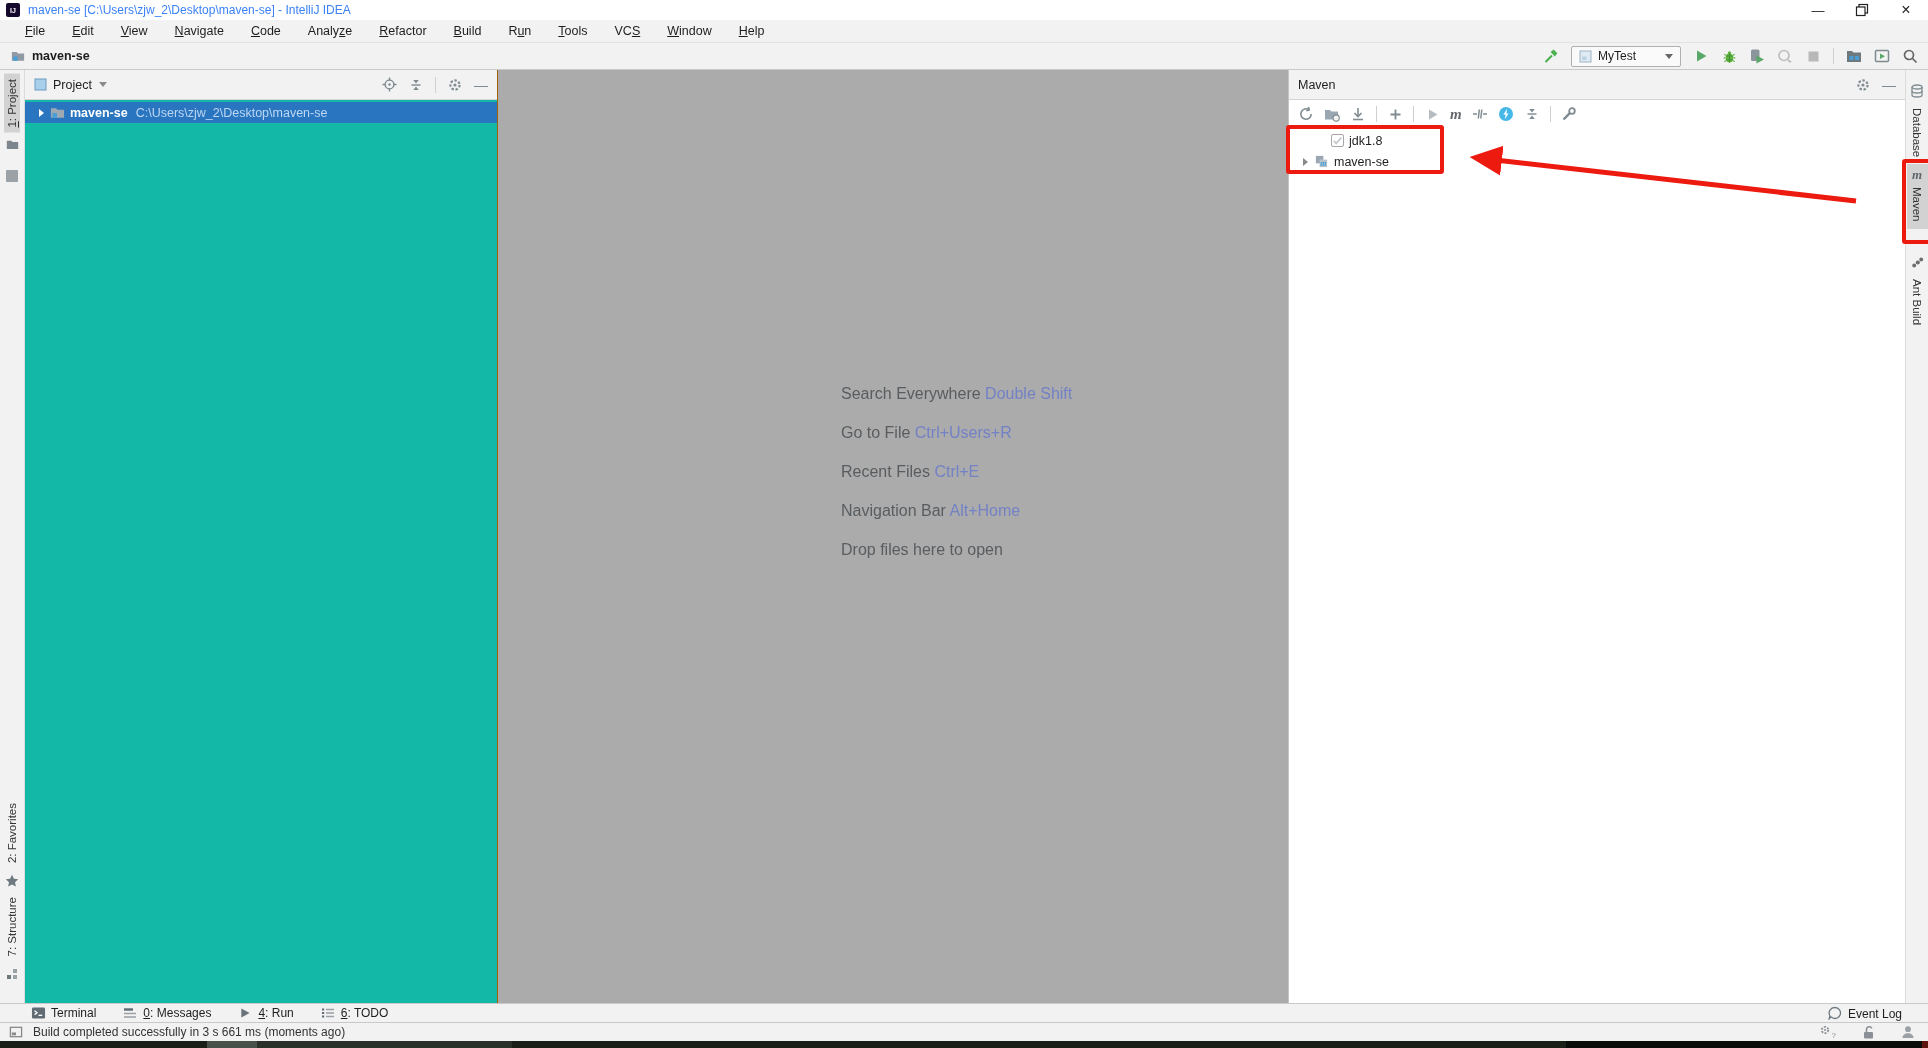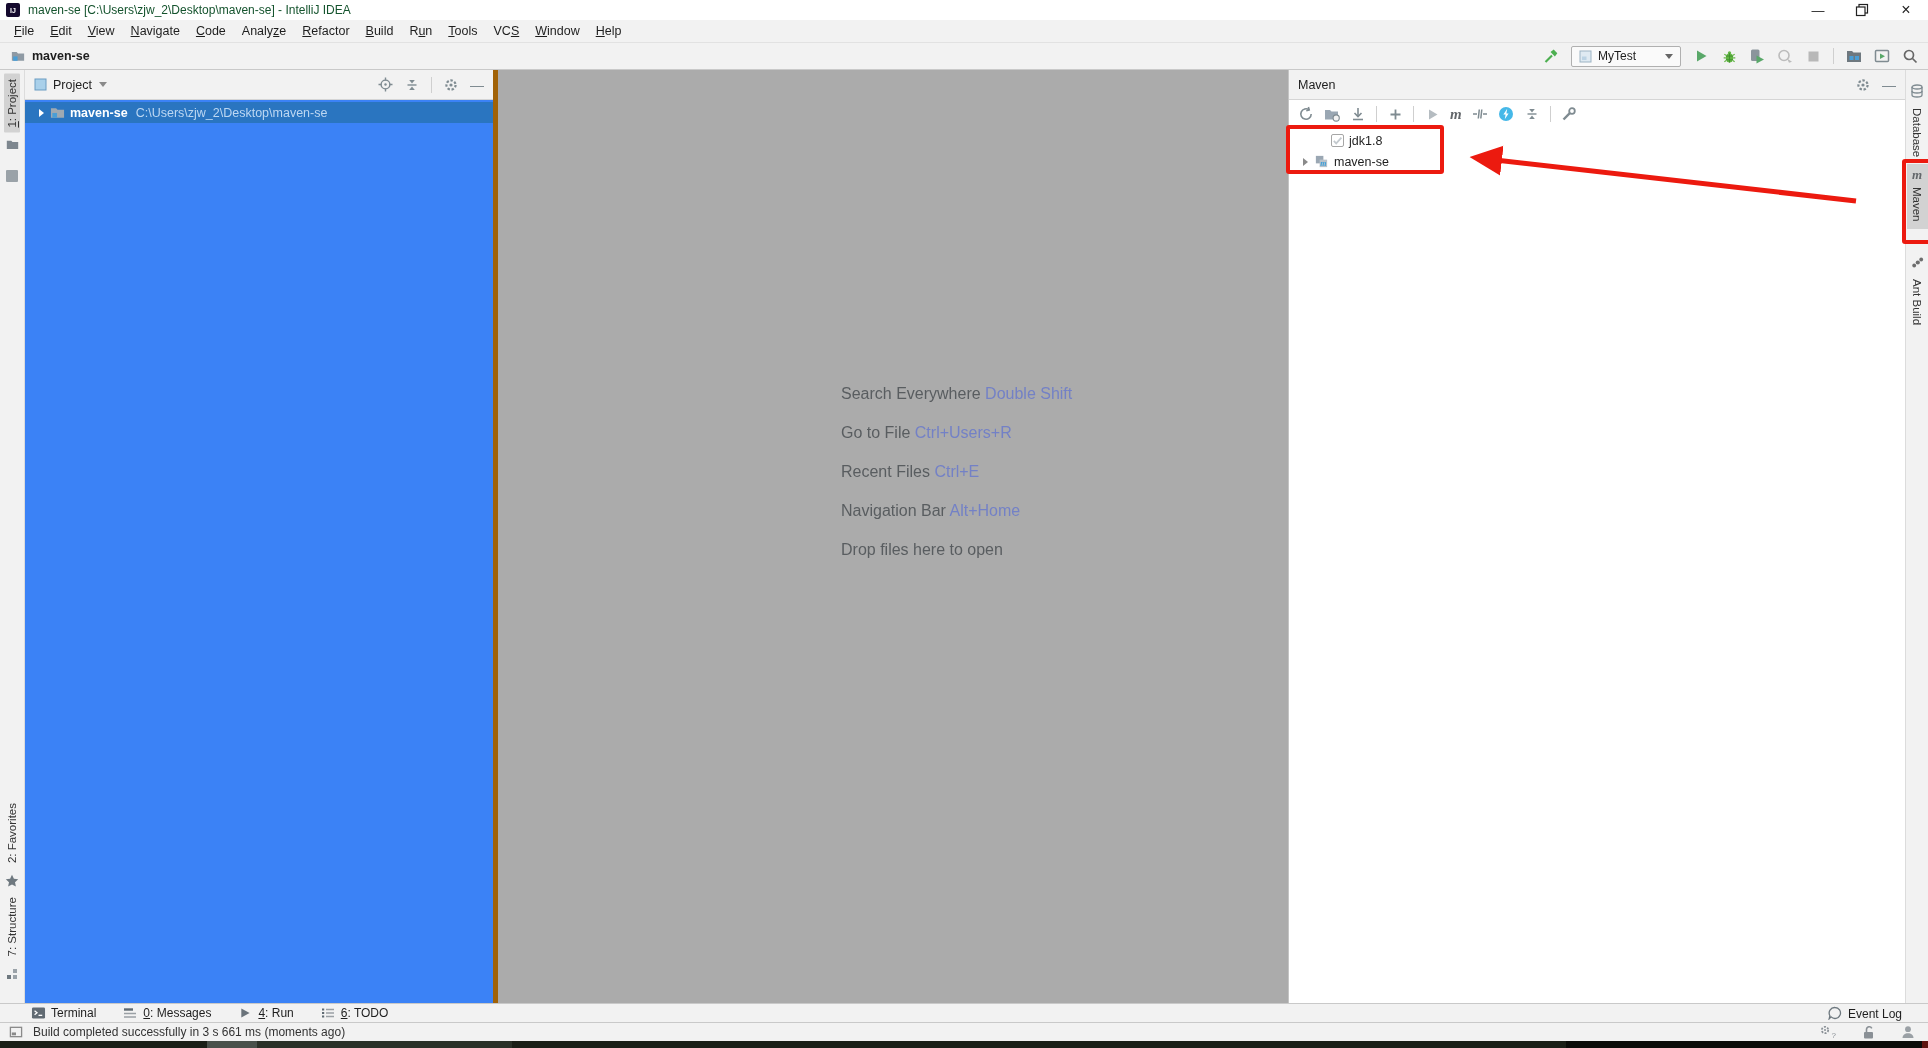--- a/index.html
+++ b/index.html
@@ -4,46 +4,46 @@
 <style>
   * { box-sizing: border-box; margin: 0; padding: 0; }
   body { font-family: "Liberation Sans", "DejaVu Sans", sans-serif; background:#888; }
   #app { position: relative; width: 1928px; height: 1048px; background: #fff; overflow: hidden;
          font-size: 12px; color: #1e1e1e; }
 
   
   .titlebar { height: 20px; background: #fff; display: flex; align-items: center; padding-left: 6px; gap: 8px; }
   .idea-logo { width: 14px; height: 14px; background: #150a2e; color: #fff; font-size: 7px; font-weight: bold;
                display: flex; align-items: center; justify-content: center; border-radius: 2px; }
-  .title-text { font-size: 12px; color: #14532d; }
+  .title-text { font-size: 12px; color: #3b82f6; }
   .win-controls { margin-left: auto; display: flex; height: 100%; }
   .win-btn { width: 44px; display: flex; align-items: center; justify-content: center; color: #222; font-size: 13px; }
 
   
   .menubar { height: 23px; background: #f2f2f2; border-bottom: 1px solid #e2e2e2;
              display: flex; align-items: center; padding-left: 6px; font-size: 12.5px; }
-  .menu-item { padding: 0 8px; cursor: default; }
+  .menu-item { padding: 0 8px; cursor: default; margin-left: 11px; }
   .mn { text-decoration: underline; }
 
   
   .navbar { height: 27px; background: #f2f2f2; border-bottom: 1px solid #c9c9c9;
             display: flex; align-items: center; padding: 0 10px; }
   .crumb { display: flex; align-items: center; gap: 6px; font-weight: bold; font-size: 12.5px; }
   .nav-right { margin-left: auto; display: flex; align-items: center; gap: 12px; }
   .combo { display: flex; align-items: center; gap: 6px; border: 1px solid #b0b0b0; background: #fafafa;
            height: 21px; padding: 0 7px; border-radius: 2px; min-width: 110px; }
   .chev-down { width: 0; height: 0; border-left: 4px solid transparent; border-right: 4px solid transparent;
                border-top: 5px solid #666; margin-left: auto; }
   .tool-icn { width: 16px; height: 16px; display: inline-flex; align-items: center; justify-content: center; }
   .vsep { width: 1px; height: 16px; background: #cfcfcf; }
 
   
   .main { display: flex; height: 933px; position: relative; }
   .stripe-left { width: 25px; background: #f2f2f2; border-right: 1px solid #dcdcdc; position: relative; }
-  .project-panel { width: 473px; border-right: 5px solid #a16207; background: #3b82f6; display: flex; flex-direction: column; }
+  .project-panel { width: 473px; border-right: 1px solid #a16207; background: #14b8a6; display: flex; flex-direction: column; }
   .editor { flex: 1; background: #ababab; position: relative; }
   .maven-panel { width: 617px; border-left: 1px solid #c4c4c4; background: #fff; display: flex; flex-direction: column; }
   .stripe-right { width: 23px; background: #f2f2f2; border-left: 1px solid #dcdcdc; position: relative; }
 
   
   .panel-header { height: 30px; min-height: 30px; display: flex; align-items: center; padding: 0 9px;
                   background: #f2f2f2; border-bottom: 1px solid #d5d5d5; font-size: 12.5px; }
   .hdr-icons { margin-left: auto; display: flex; align-items: center; gap: 11px; }
   .minus-glyph { color: #7f8b91; font-size: 14px; line-height: 10px; }
 

